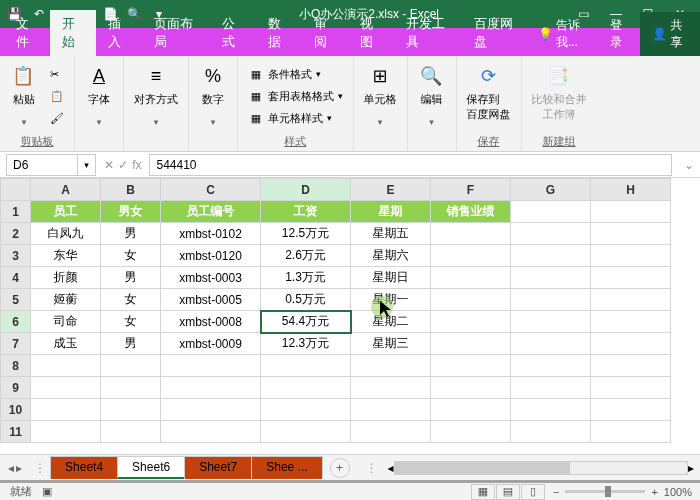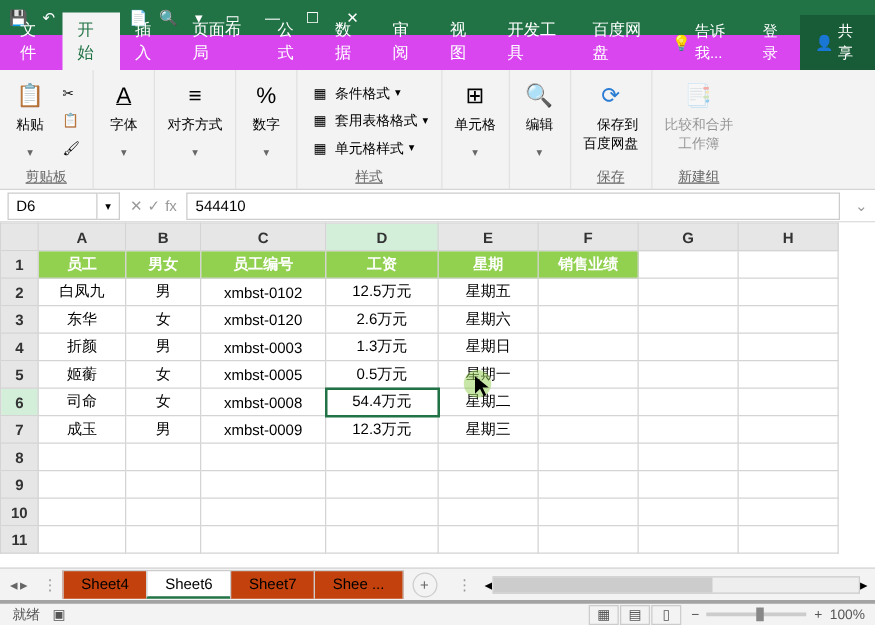--- a/index.html
+++ b/index.html
@@ -69,20 +69,21 @@
 <div class="titlebar">
   <div class="qat">
     <span>💾</span>
     <span>↶</span>
     <span>↷</span>
     <span>▾</span>
     <span>📄</span>
     <span>🔍</span>
     <span>▾</span>
   </div>
+  <div class="title">小Q办公演示2.xlsx - Excel</div>
   <div class="winctl">
     <span>▭</span>
     <span>—</span>
     <span>☐</span>
     <span>✕</span>
   </div>
 </div>
 
 <div class="ribbon-tabs" id="ribbon-tabs">
     <div class="tab">文件</div>
@@ -185,21 +186,21 @@
         <span>编辑</span>
         <span class="drop">▾</span>
       </div>
     </div>
     <div class="label"></div>
   </div>
   <div class="group">
     <div class="body">
       <div class="big-btn">
         <span class="ico" style="color:#2b7cd3;">⟳</span>
-        <span style="white-space:pre;text-align:right;">保存到
+        <span style="white-space:pre;text-align:left;">保存到
 百度网盘</span>
       </div>
     </div>
     <div class="label">保存</div>
   </div>
   <div class="group" style="border-right:none;">
     <div class="body">
       <div class="big-btn" style="opacity:0.4;">
         <span class="ico">📑</span>
         <span style="white-space:pre;text-align:center;">比较和合并

